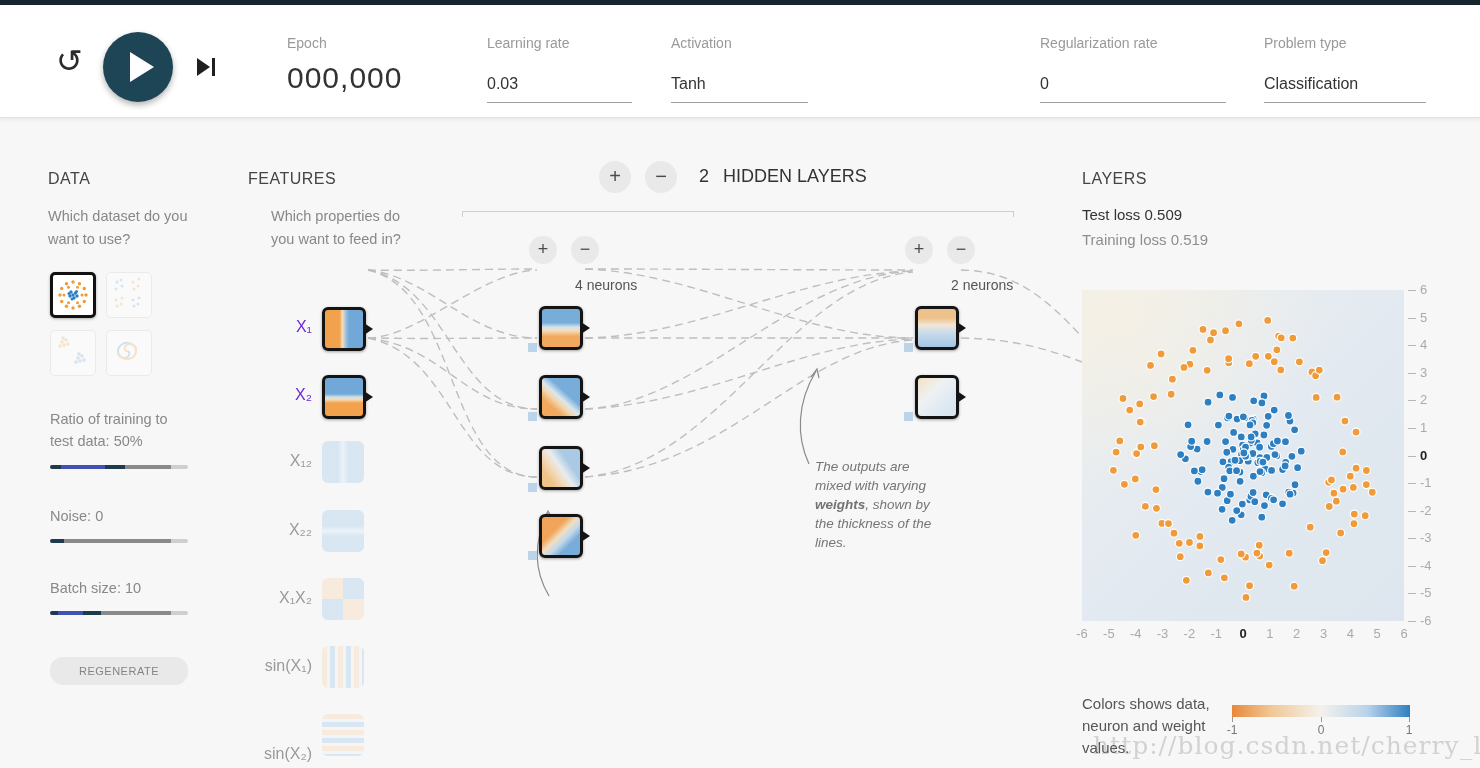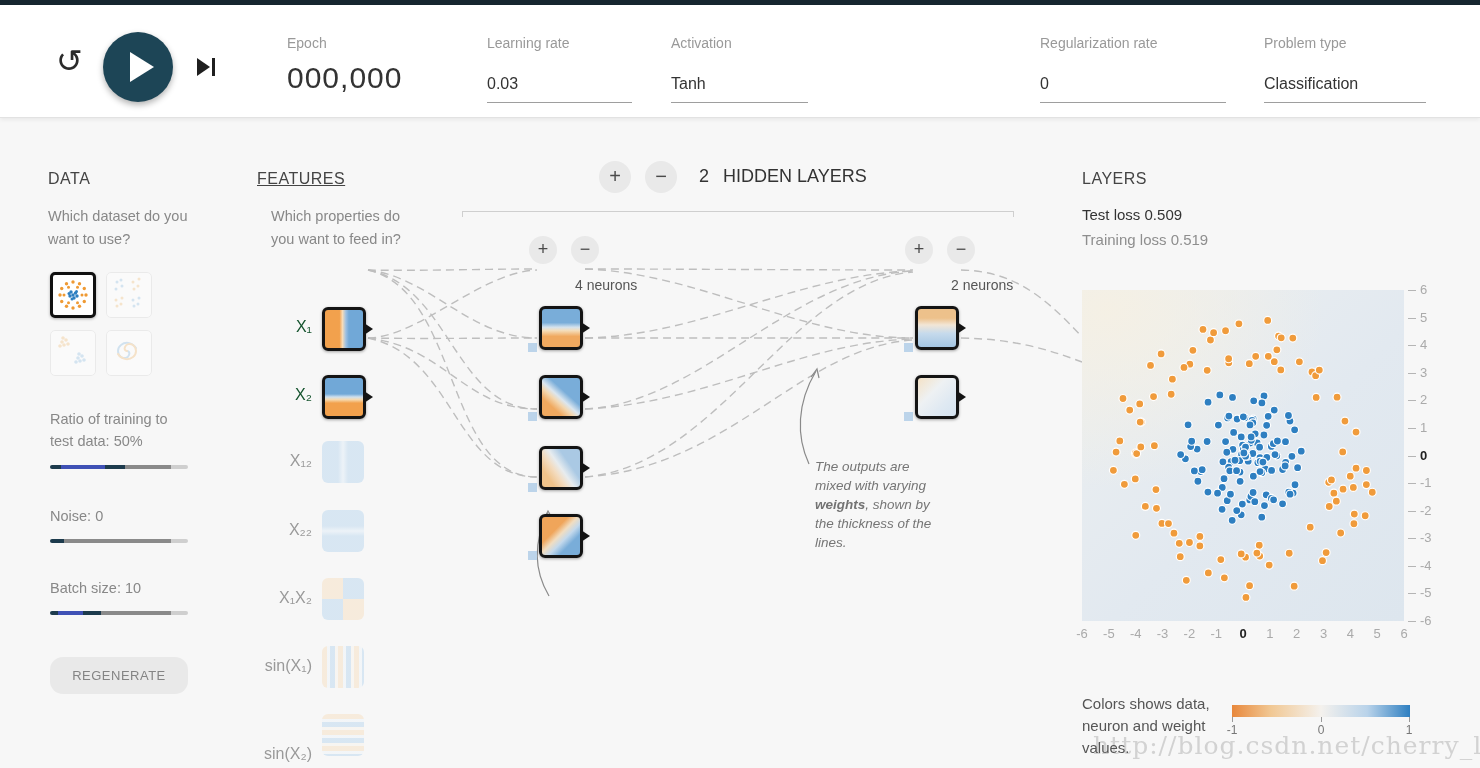--- a/index.html
+++ b/index.html
@@ -39,28 +39,28 @@
   .thumb.sel { border:3px solid #111; opacity:1; background:#fff; box-shadow:0 1px 3px rgba(0,0,0,.3); }
   .slider-block { position:absolute; left:50px; width:138px; }
   .slider-label { font-size:14.5px; color:#888; line-height:1.55; }
   #slider-0 { top:408px; }
   #slider-1 { top:505px; }
   #slider-2 { top:577px; }
   .slider-track { position:relative; margin-top:12px; height:4px; border-radius:2px; cursor:pointer; }
   #track-0 { background:linear-gradient(90deg,#1d3b4d 0 8%,#3f51b5 8% 40%,#1d3b4d 40% 54%,#8a8a8a 54% 88%,#cfcfcf 88% 100%); }
   #track-1 { background:linear-gradient(90deg,#1d3b4d 0 10%,#8a8a8a 10% 88%,#cfcfcf 88% 100%); }
   #track-2 { background:linear-gradient(90deg,#1d3b4d 0 6%,#3f51b5 6% 24%,#1d3b4d 24% 37%,#8a8a8a 37% 88%,#cfcfcf 88% 100%); }
-  .regen-btn { position:absolute; left:50px; top:657px; width:138px; height:37px; background:#e9e9e9;
-               border:none; border-radius:13px; color:#848484; font-size:13px; letter-spacing:.5px;
+  .regen-btn { position:absolute; left:50px; top:657px; width:138px; height:28px; background:#e9e9e9;
+               border:none; border-radius:13px; color:#848484; font-size:11px; letter-spacing:.5px;
                font-family:"Liberation Sans",sans-serif; cursor:pointer; }
 
   
-  #feat-title { left:257px; top:170px;text-decoration:underline; }
+  #feat-title { left:248px; top:170px; }
   #feat-q { left:257px; top:205px; width:130px;margin-left:14px; }
-  .feat-label { position:absolute; width:82px; left:230px; text-align:right; font-size:16px; color:#14532d; }
+  .feat-label { position:absolute; width:82px; left:230px; text-align:right; font-size:16px; color:#6d28d9; }
   .feat-label.dim { color:#9a9a9a; }
   .node { position:absolute; width:44px; height:44px; border:3px solid #141414; border-radius:6px;
           box-shadow:0 1px 3px rgba(0,0,0,.35); cursor:pointer; z-index:3; }
   .node .out-tri { position:absolute; right:-10px; top:50%; margin-top:-6px; width:0; height:0;
           border-left:9px solid #141414; border-top:6px solid transparent; border-bottom:6px solid transparent; }
   .sq { position:absolute; width:42px; height:42px; border-radius:6px; opacity:.5; cursor:pointer; z-index:3; }
   .bias { position:absolute; width:9px; height:9px; background:#bcd4ea; z-index:2; }
 
   .g-x1 { background:linear-gradient(90deg,#f2a14d 0%,#f2a14d 38%,#f7dcb8 46%,#9cc0e2 55%,#71a8d7 63%,#71a8d7 100%); }
   .g-x2 { background:linear-gradient(180deg,#71a8d7 0%,#71a8d7 42%,#cfe0ee 50%,#f7d9ae 57%,#f2a14d 66%,#f2a14d 100%); }

